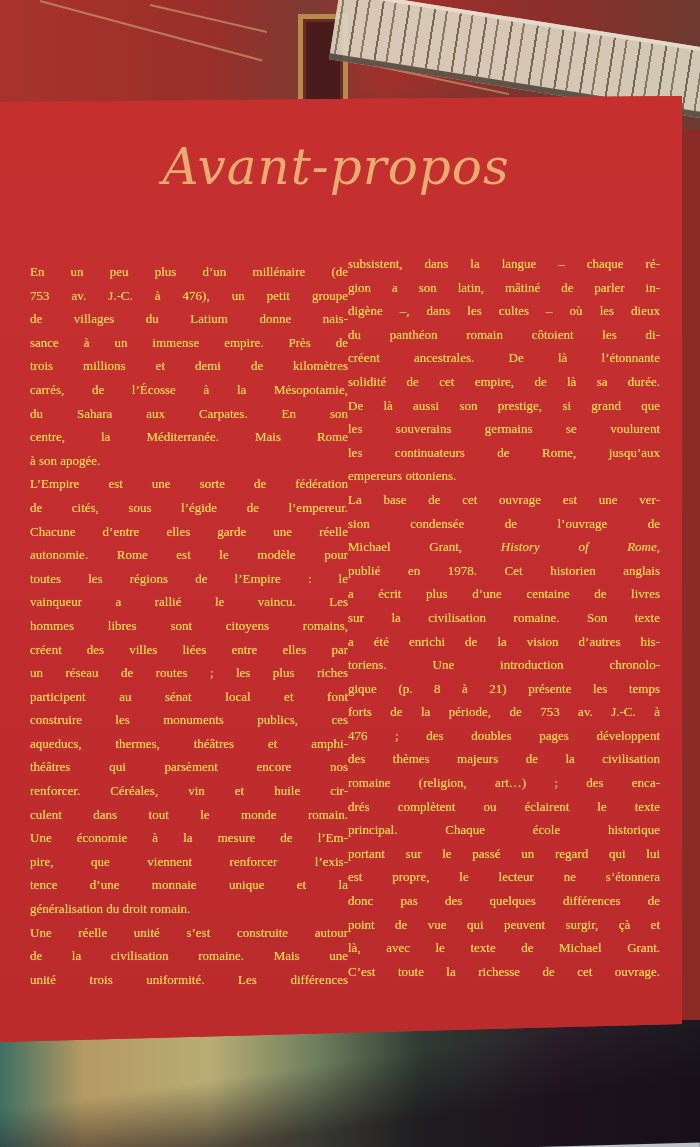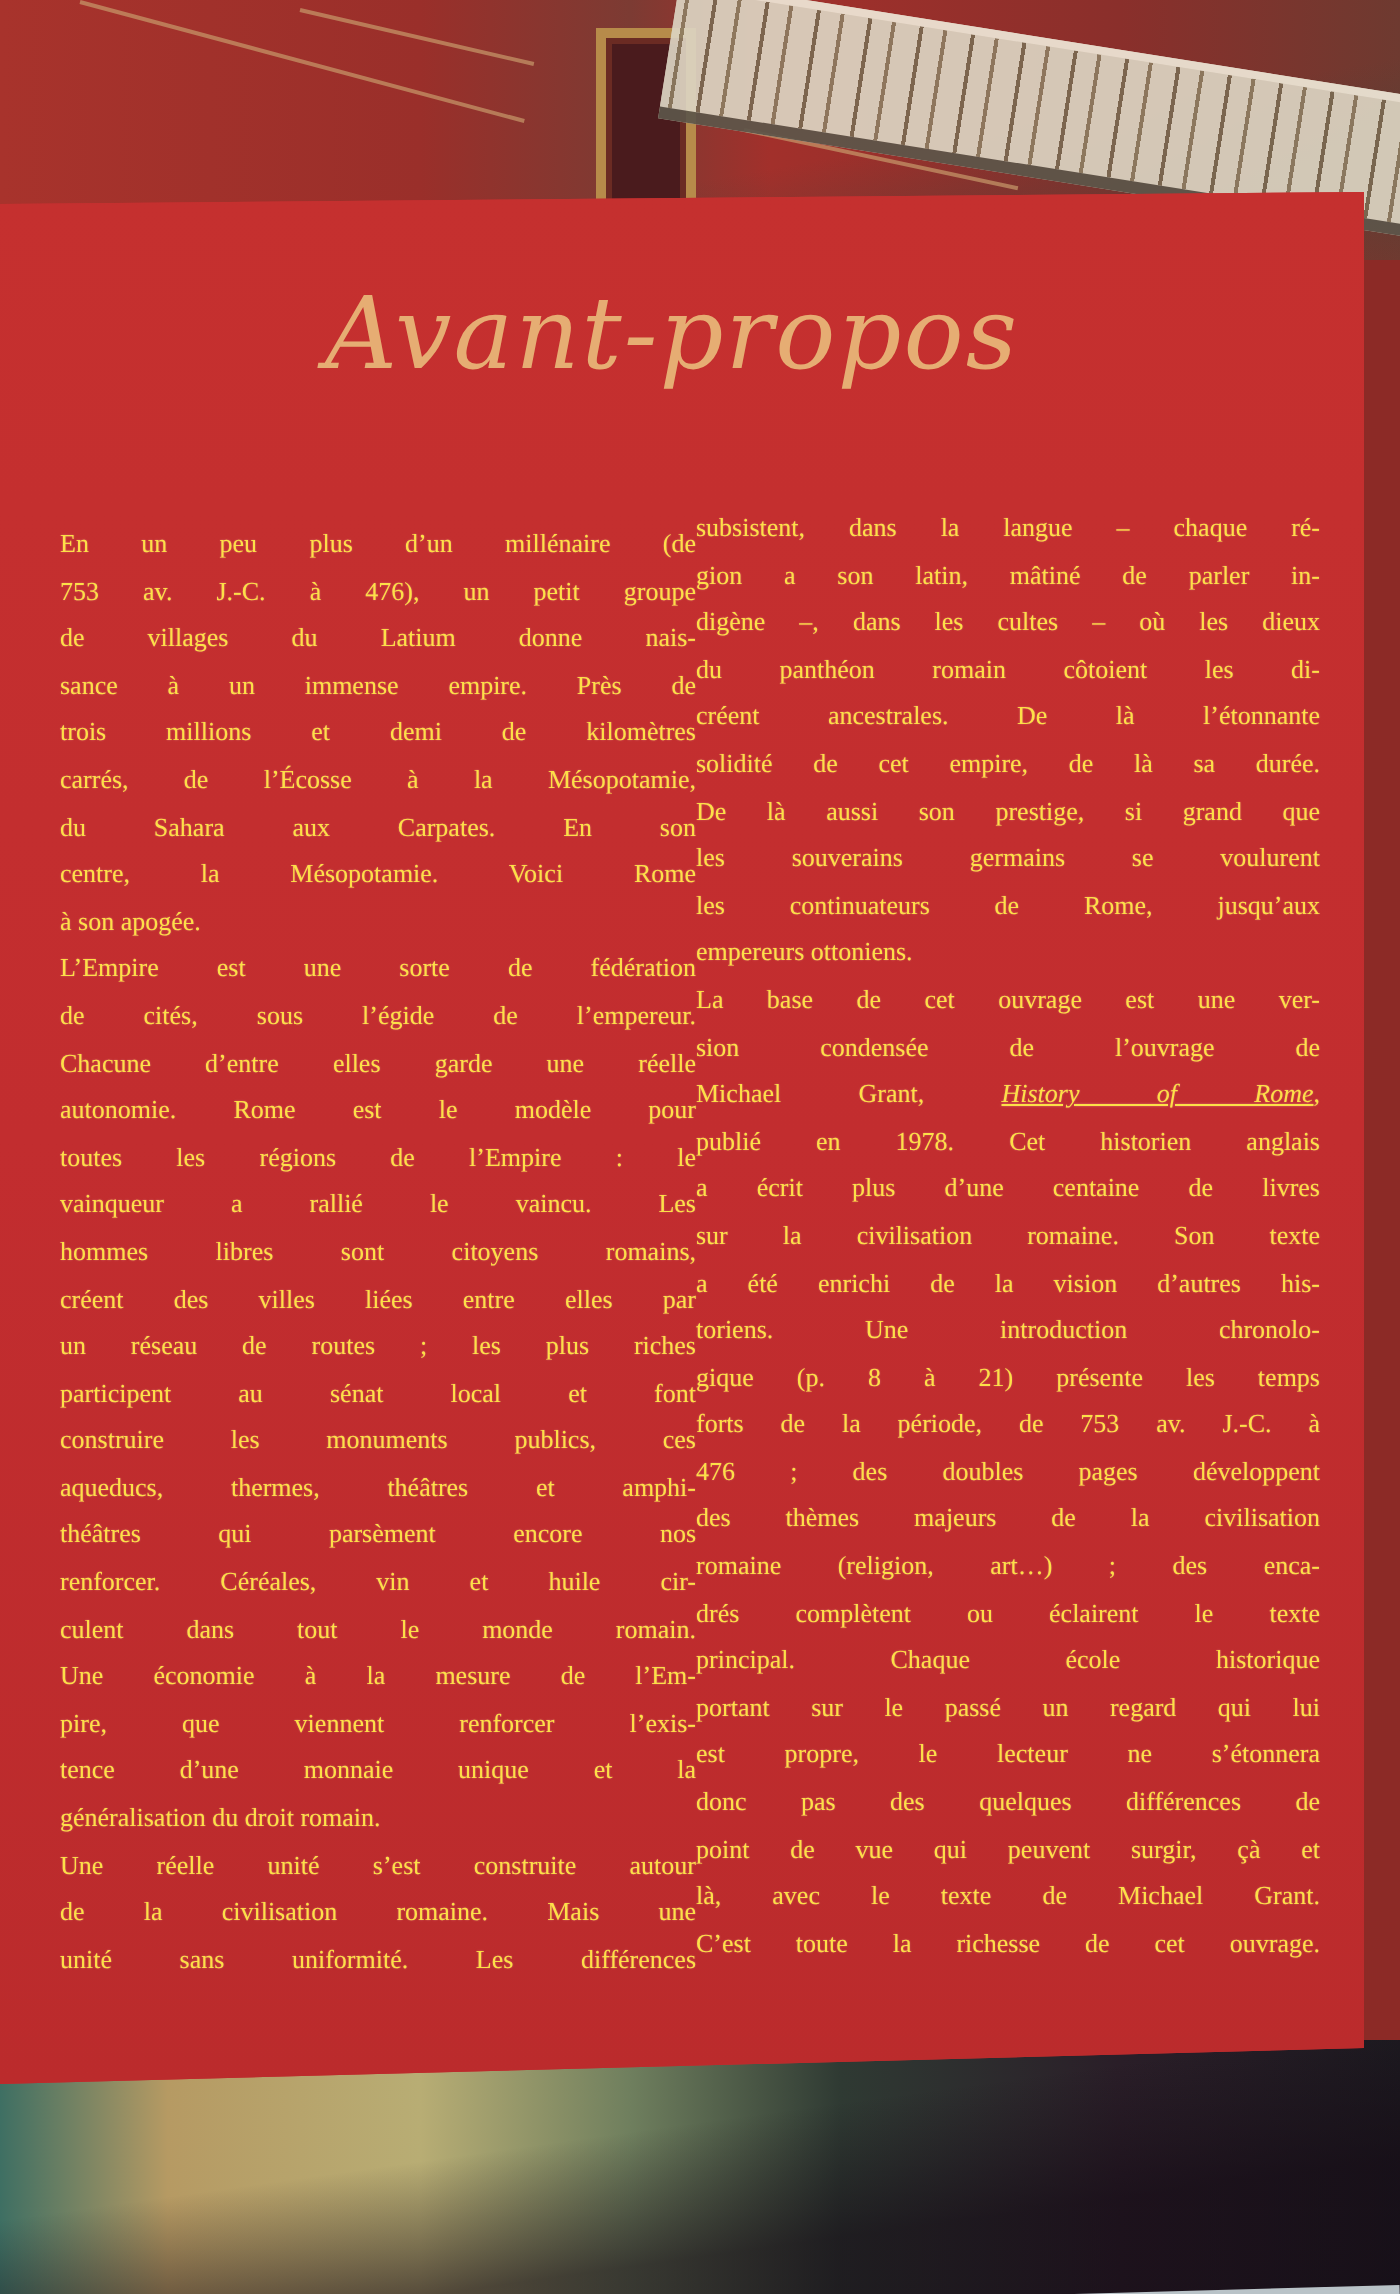--- a/index.html
+++ b/index.html
@@ -58,21 +58,21 @@
     }
     .col {
       position: absolute; color: #fde047; font-size: 13px; line-height: 23.6px;
       text-shadow: 0 0 1px rgba(255,235,230,.35);
       margin-top: 34px;
     }
     .col-left { left: 30px; top: 226px; width: 318px; }
     .col-right { left: 348px; top: 218px; width: 312px; }
     .line { display: block; white-space: nowrap; text-align: justify; text-align-last: justify; }
     .line.last { text-align-last: left; }
-    .it { font-style: italic; text-decoration: underline; }
+    .it { font-style: italic; }
   </style>
 </head>
 <body>
 
 <div class="fresco-top">
   <div class="fresco-line" style="left:40px;top:0;width:230px;transform:rotate(15deg);"></div>
   <div class="fresco-line" style="left:150px;top:4px;width:120px;transform:rotate(13deg);"></div>
   <div class="fresco-line" style="left:372px;top:64px;width:140px;transform:rotate(12deg);"></div>
   <div class="fresco-frame"></div>
   <div class="meander"></div>
@@ -86,21 +86,21 @@
 <h1 class="title" style="margin:0;font-weight:normal;">Avant-propos</h1>
 
 <div class="col col-left">
   <span class="line">En un peu plus d’un millénaire (de</span>
   <span class="line">753 av. J.-C. à 476), un petit groupe</span>
   <span class="line">de villages du Latium donne nais-</span>
   <span class="line">sance à un immense empire. Près de</span>
   <span class="line">trois millions et demi de kilomètres</span>
   <span class="line">carrés, de l’Écosse à la Mésopotamie,</span>
   <span class="line">du Sahara aux Carpates. En son</span>
-  <span class="line">centre, la Mésopotamie. Voici Rome</span>
+  <span class="line">centre, la Méditerranée. Mais Rome</span>
   <span class="line last">à son apogée.</span>
   <span class="line">L’Empire est une sorte de fédération</span>
   <span class="line">de cités, sous l’égide de l’empereur.</span>
   <span class="line">Chacune d’entre elles garde une réelle</span>
   <span class="line">autonomie. Rome est le modèle pour</span>
   <span class="line">toutes les régions de l’Empire : le</span>
   <span class="line">vainqueur a rallié le vaincu. Les</span>
   <span class="line">hommes libres sont citoyens romains,</span>
   <span class="line">créent des villes liées entre elles par</span>
   <span class="line">un réseau de routes ; les plus riches</span>
@@ -109,21 +109,21 @@
   <span class="line">aqueducs, thermes, théâtres et amphi-</span>
   <span class="line">théâtres qui parsèment encore nos</span>
   <span class="line">renforcer. Céréales, vin et huile cir-</span>
   <span class="line">culent dans tout le monde romain.</span>
   <span class="line">Une économie à la mesure de l’Em-</span>
   <span class="line">pire, que viennent renforcer l’exis-</span>
   <span class="line">tence d’une monnaie unique et la</span>
   <span class="line last">généralisation du droit romain.</span>
   <span class="line">Une réelle unité s’est construite autour</span>
   <span class="line">de la civilisation romaine. Mais une</span>
-  <span class="line">unité sans uniformité. Les différences</span>
+  <span class="line">unité trois uniformité. Les différences</span>
 </div>
 
 <div class="col col-right">
   <span class="line">subsistent, dans la langue – chaque ré-</span>
   <span class="line">gion a son latin, mâtiné de parler in-</span>
   <span class="line">digène –, dans les cultes – où les dieux</span>
   <span class="line">du panthéon romain côtoient les di-</span>
   <span class="line">créent ancestrales. De là l’étonnante</span>
   <span class="line">solidité de cet empire, de là sa durée.</span>
   <span class="line">De là aussi son prestige, si grand que</span>

